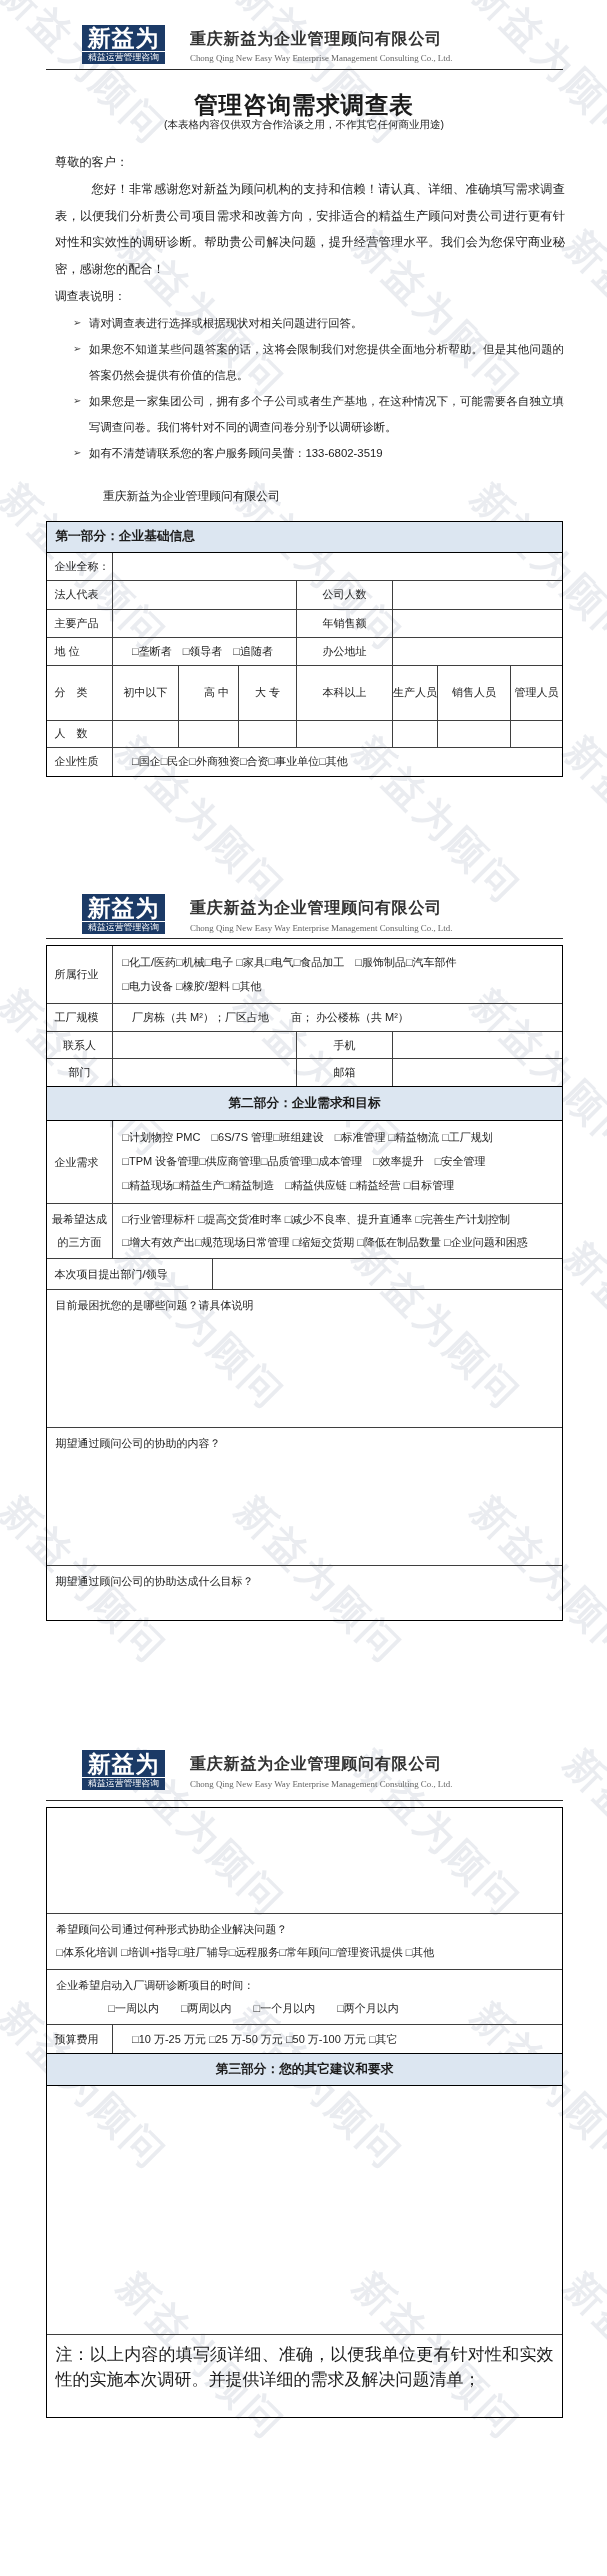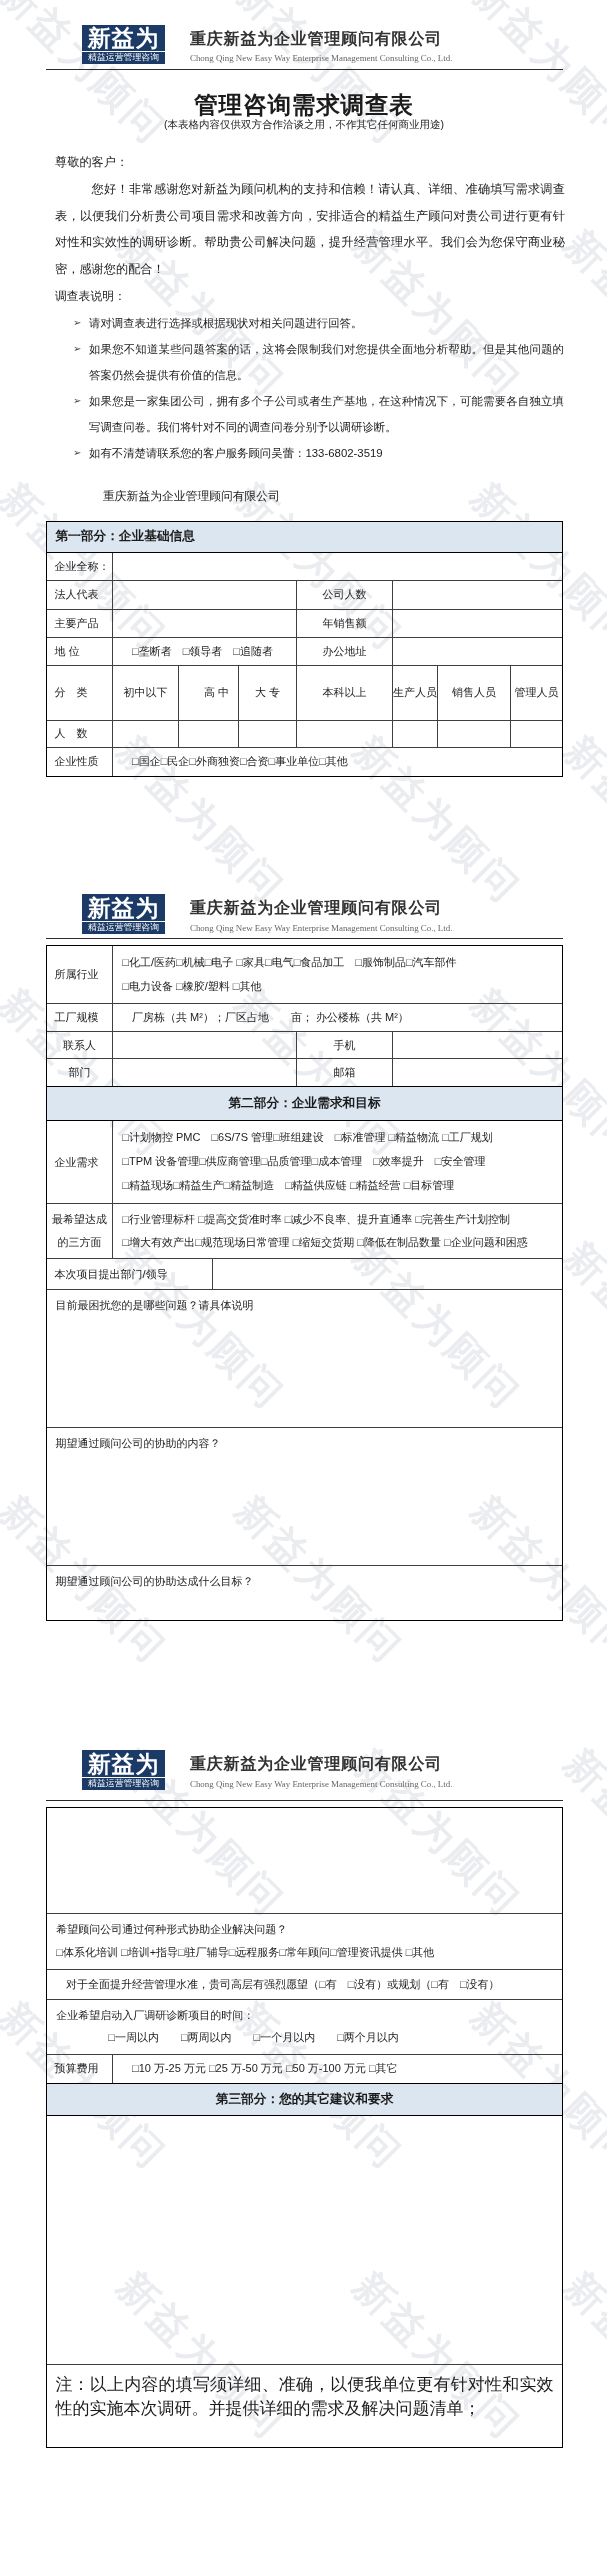--- a/index.html
+++ b/index.html
@@ -283,23 +283,20 @@
   <div class="tbl" style="top:1807px">
     <div class="row" style="height:105px">
       <div class="cell grow"></div>
     </div>
     <div class="row" style="height:56px">
       <div class="cell grow multiline">
         <div>希望顾问公司通过何种形式协助企业解决问题？</div>
         <div>□体系化培训 □培训+指导□驻厂辅导□远程服务□常年顾问□管理资讯提供 □其他</div>
       </div>
     </div>
-    <div class="row" style="height:29.5px">
-      <div class="cell grow opts">对于全面提升经营管理水准，贵司高层有强烈愿望（□有　□没有）或规划（□有　□没有）</div>
-    </div>
     <div class="row" style="height:55px">
       <div class="cell grow multiline">
         <div>企业希望启动入厂调研诊断项目的时间：</div>
         <div style="padding-left:52px">□一周以内　　□两周以内　　□一个月以内　　□两个月以内</div>
       </div>
     </div>
     <div class="row" style="height:29px">
       <div class="cell c-lab lab">预算费用</div>
       <div class="cell grow opts">□10 万-25 万元 □25 万-50 万元 □50 万-100 万元 □其它</div>
     </div>

